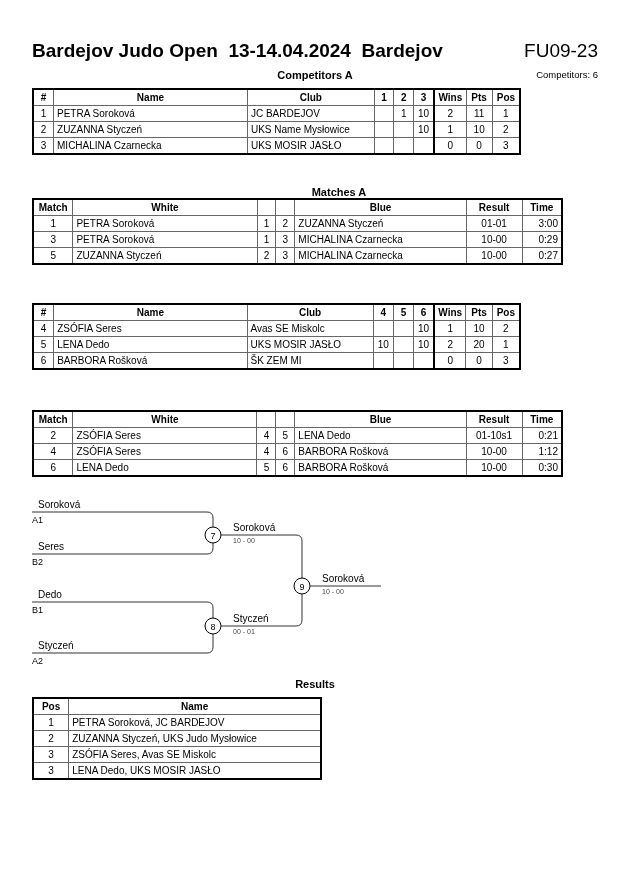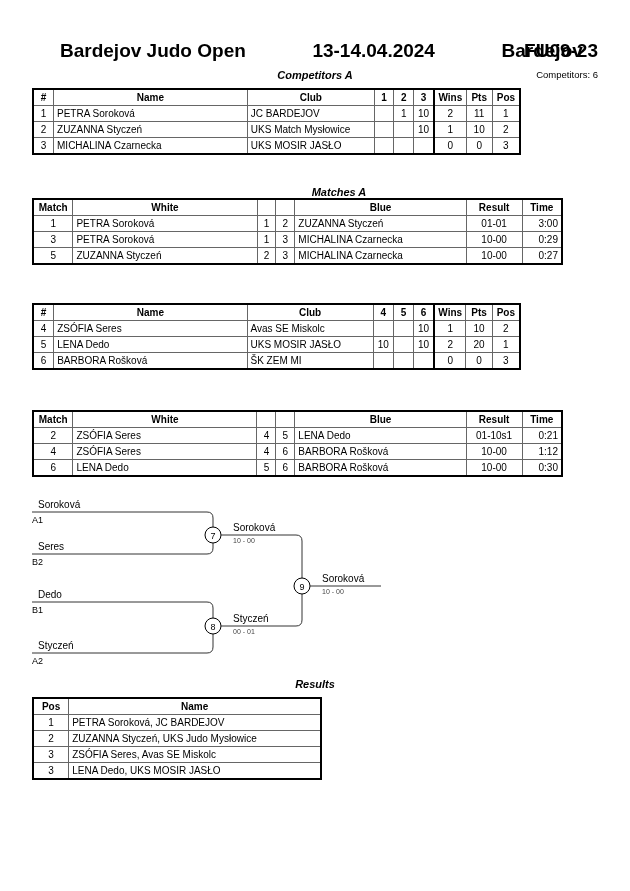--- a/index.html
+++ b/index.html
@@ -29,28 +29,27 @@
     top: 40px;
     width: 566px;
     height: 26px;
   }
   .header-title {
     font-size: 19px;
     font-weight: bold;
     letter-spacing: 0px;
     white-space: pre;
     display: inline-block;
-    margin-left: 28px;
   }
   .header-cat {
     position: absolute;
     right: 0;
     top: 0;
     font-size: 19px;
-    font-weight: bold;
+    font-weight: normal;
   }
 
   .competitors-count {
     position: absolute;
     right: 32px;
     top: 69px;
     font-size: 9.5px;
   }
 
   
@@ -60,21 +59,21 @@
     font-weight: bold;
     text-align: center;
     width: 100%;
     left: 0;
   }
   .st-compA  { top: 69px; }
   .st-matchA { top: 186px; padding-left: 24px; }
   .st-compB  { top: 284px; }
   .st-matchB { top: 391px; }
   .st-results{ top: 678px; }
-  .title-inner { display: inline-block; font-style: italic; }
+  .title-inner { display: inline-block; }
 
   
   table {
     border-collapse: collapse;
     font-size: 10px;
     background: #fff;
     table-layout: fixed;
   }
   table.framed {
     border: 2px solid #000;
@@ -198,21 +197,21 @@
           <td class="c"></td>
           <td class="c">1</td>
           <td class="c">10</td>
           <td class="c sep-left">2</td>
           <td class="c">11</td>
           <td class="c">1</td>
         </tr>
         <tr>
           <td class="c">2</td>
           <td class="l">ZUZANNA Styczeń</td>
-          <td class="l">UKS Match Mysłowice</td>
+          <td class="l">UKS Name Mysłowice</td>
           <td class="c"></td>
           <td class="c"></td>
           <td class="c">10</td>
           <td class="c sep-left">1</td>
           <td class="c">10</td>
           <td class="c">2</td>
         </tr>
         <tr>
           <td class="c">3</td>
           <td class="l">MICHALINA Czarnecka</td>

